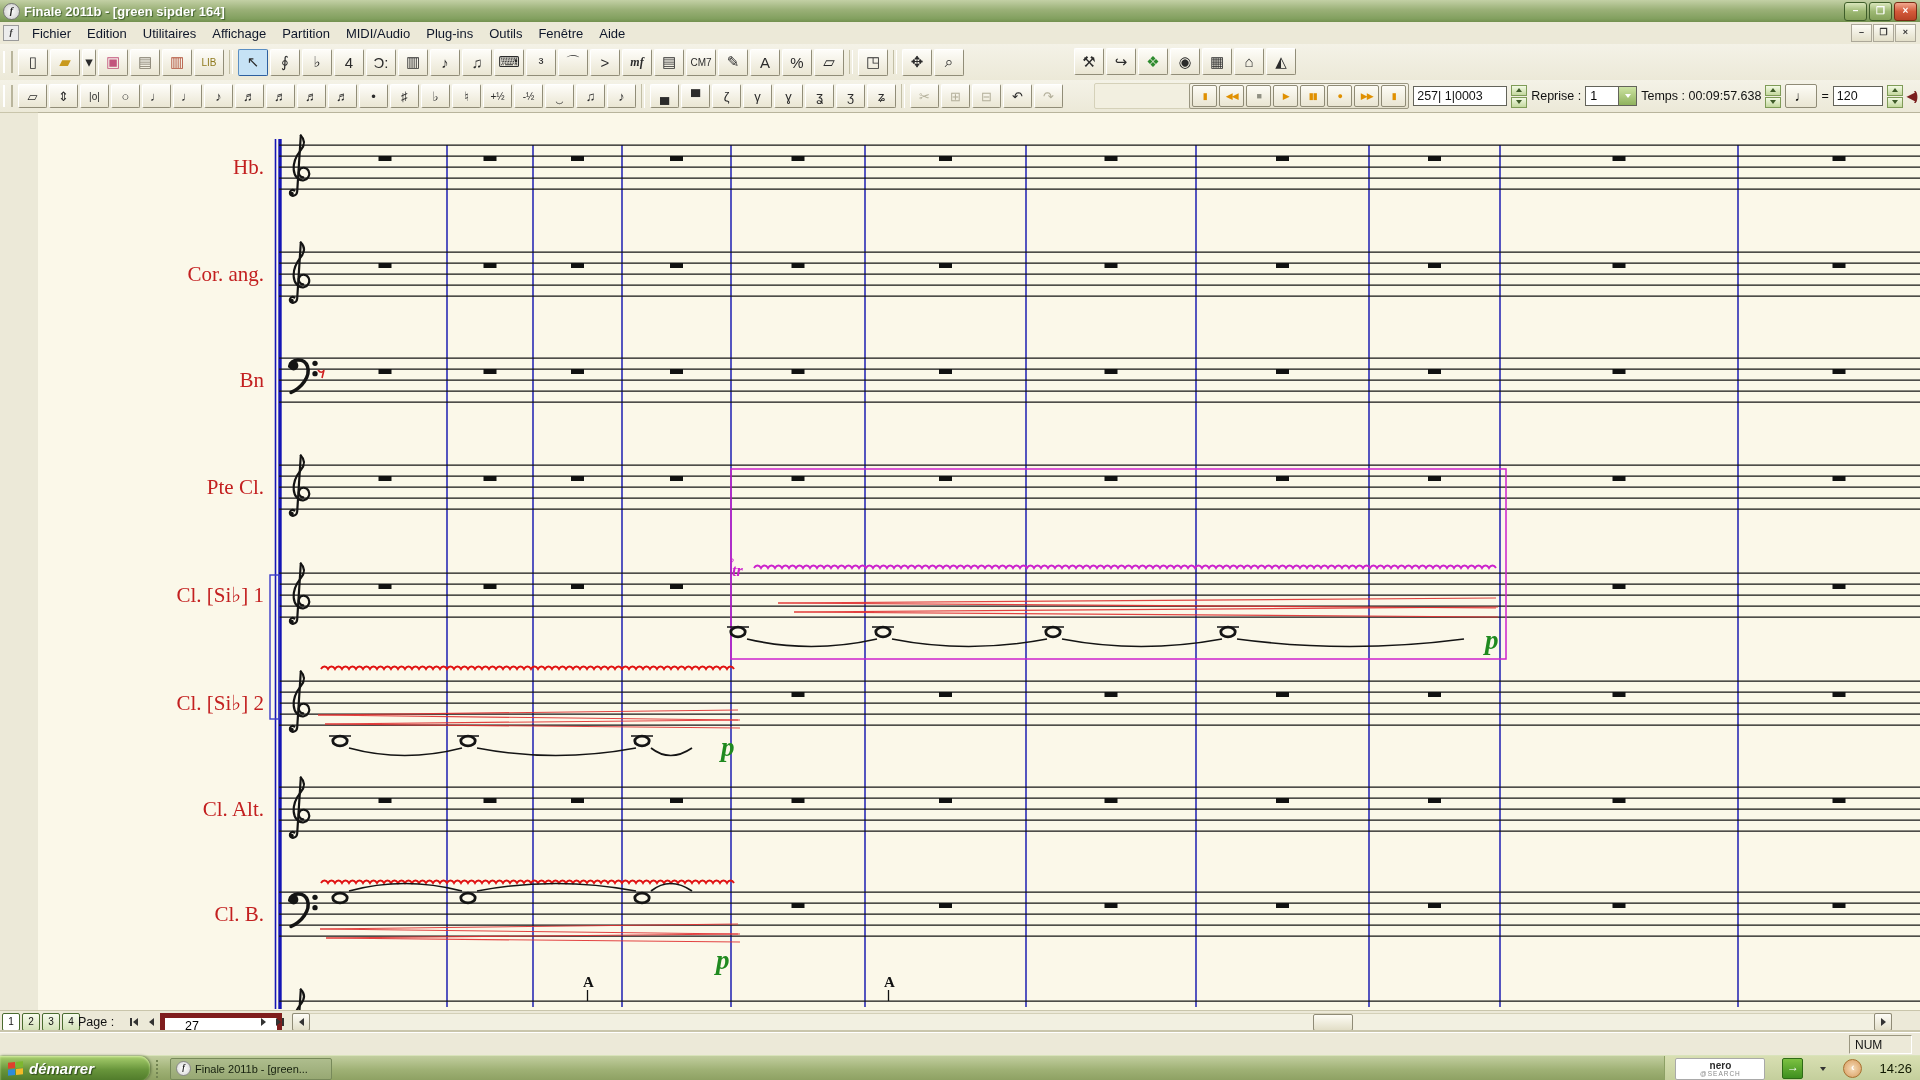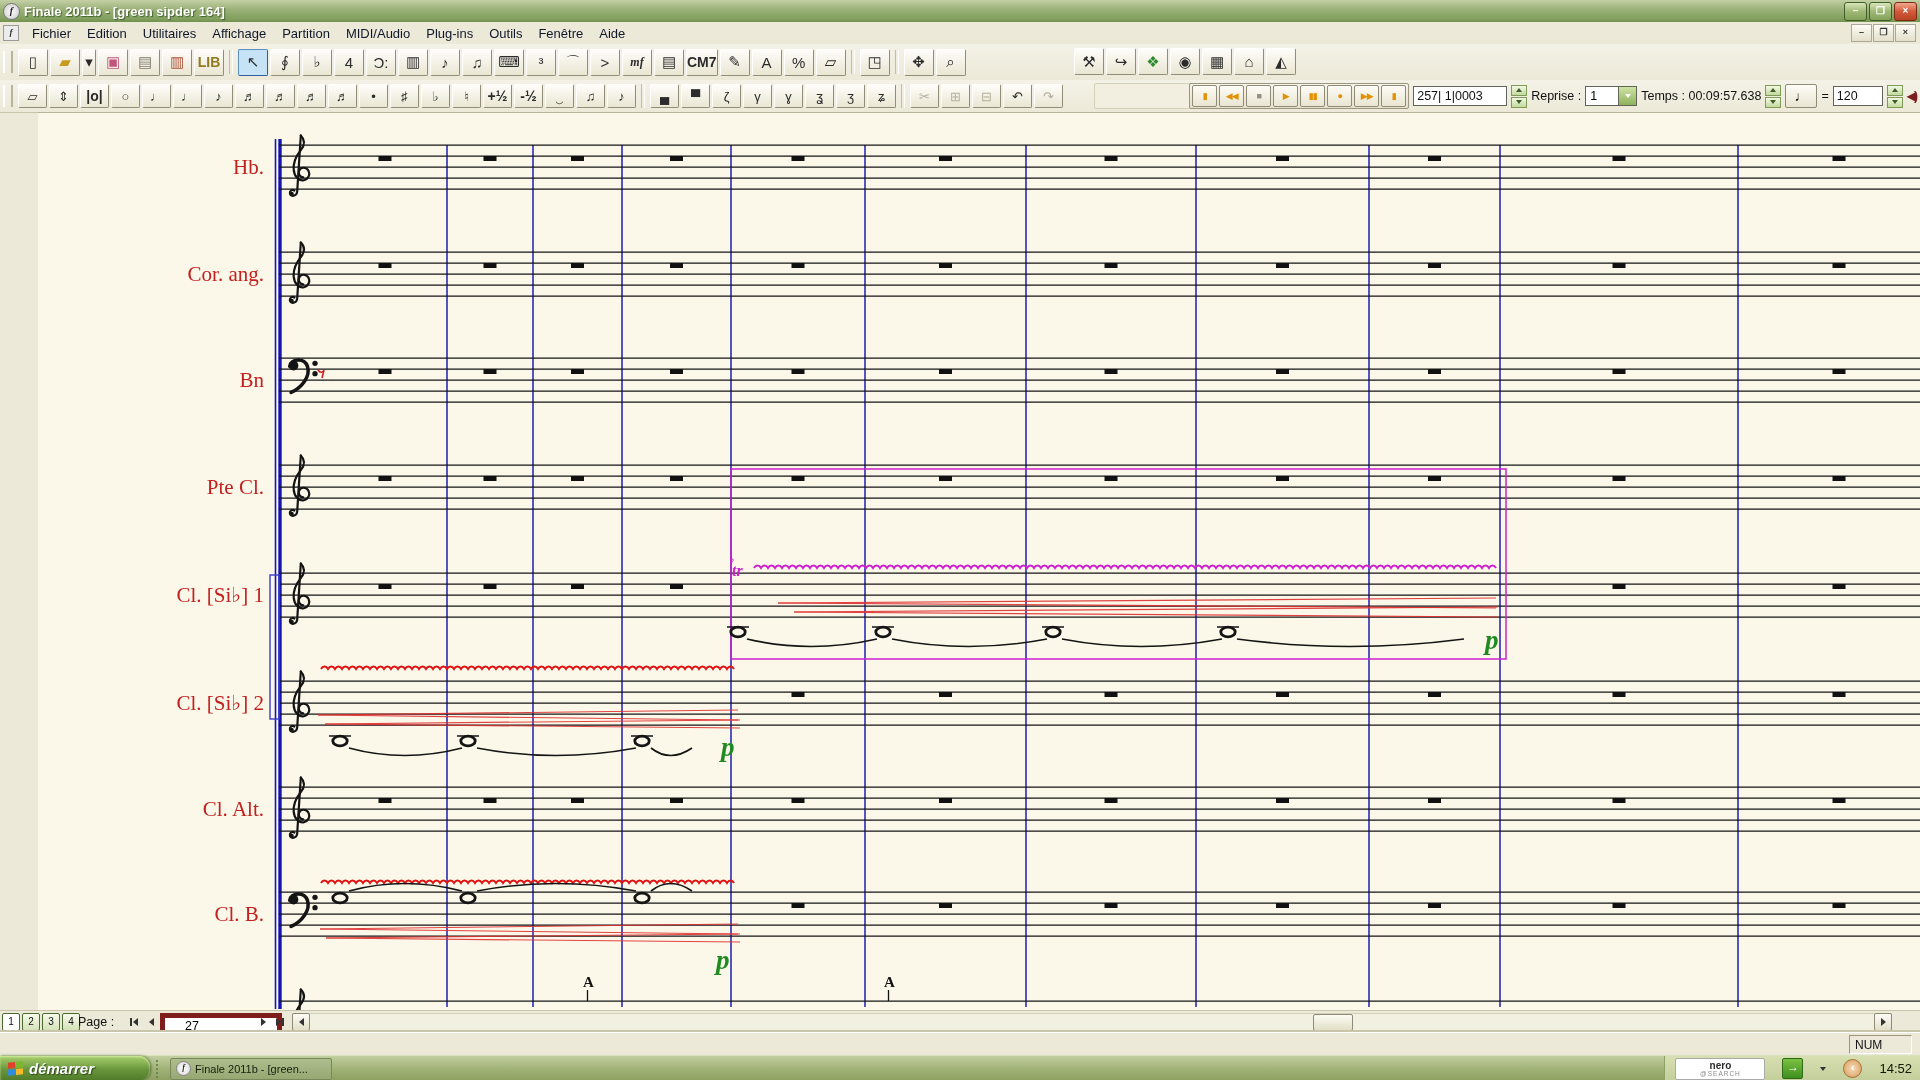--- a/index.html
+++ b/index.html
@@ -41,21 +41,21 @@
   .handle{width:6px;height:22px;margin:0 4px 0 3px;
     border-left:2px solid #fff;border-right:2px solid #B9B59C;}
   .tsep{width:2px;height:24px;margin:0 4px;border-left:1px solid #C2BEA4;border-right:1px solid #fff;}
   .tgroup{display:flex;align-items:center;}
   .tbtn{min-width:30px;height:27px;margin:1px;box-sizing:border-box;border-radius:2px;
     border:1px solid;border-color:#FFF #918D78 #918D78 #FFF;
     background:linear-gradient(#FEFDF9,#EAE6D3);
     display:flex;align-items:center;justify-content:center;font-size:15px;color:#2b2b2b;cursor:default;}
   .r2 .tbtn{min-width:29px;height:24px;font-size:13px;}
   .tbtn.narrow{min-width:14px;}
-  .tbtn.txt span{font-size:14px;font-weight:bold;text-align:right;}
+  .tbtn.txt span{font-size:10px;font-weight:normal;text-align:right;}
   .tbtn.active{background:#C6E2F5;border-color:#5A8FC4 #2D5F9E #2D5F9E #5A8FC4;}
   .tbtn.disabled span{color:#B3AF9A !important;}
   .recess{width:150px;height:24px;margin-left:30px;border:1px solid #D5D1B9;background:#F2EFE0;border-radius:2px;}
 
   
   #transport{position:absolute;right:4px;top:3px;display:flex;align-items:center;gap:4px;}
   .tpgroup{display:flex;align-items:center;border:1px solid #9A9681;border-radius:2px;
     background:linear-gradient(#F7F5EA,#E4E0CC);padding:0 1px;}
   .tpbtn{width:23px;height:20px;margin:1px;border:1px solid #8F8B76;border-radius:2px;
     background:linear-gradient(#FDFCF6,#E9E5D2);display:flex;align-items:center;justify-content:center;
@@ -780,17 +780,17 @@
       <span class="tlabel">Finale 2011b - [green...</span>
     </div>
     <div id="tray">
       <div id="nerobox">
         <span class="n1">nero</span>
         <span class="n2">@SEARCH</span>
       </div>
       <div id="nerogo">→</div>
       <span class="tri td" style="border-top-color:#333;"></span>
       <div id="trayico">‹</div>
-      <span id="clock">14:52</span>
+      <span id="clock">14:26</span>
     </div>
   </div>
 
 </div>
 
 </body></html>

